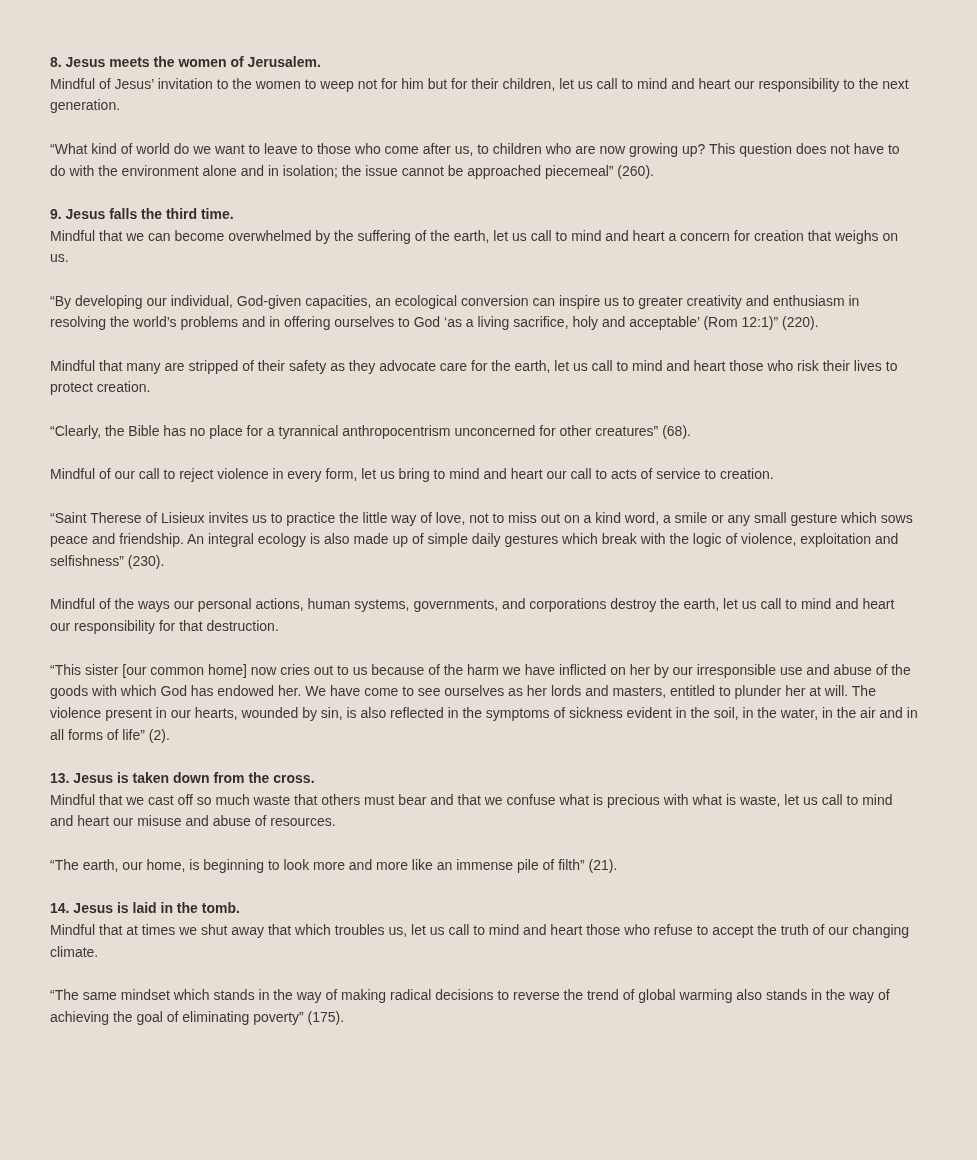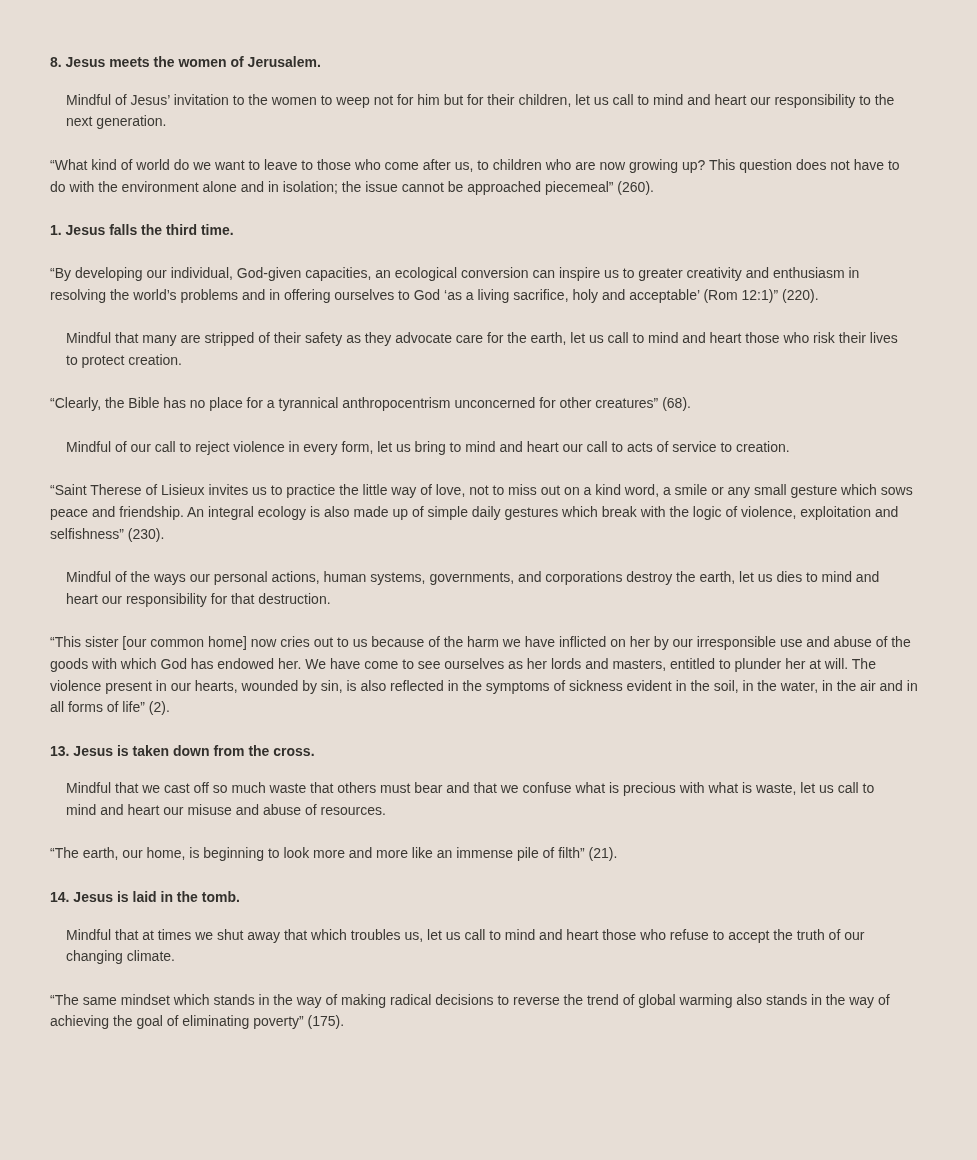--- a/index.html
+++ b/index.html
@@ -28,54 +28,55 @@
   .station:last-child {
     margin-bottom: 0;
   }
   .station-heading {
     margin: 0;
     font-weight: bold;
     font-size: 14px;
     color: #32302c;
   }
   .station-reflection {
-    margin: 16px;
+    margin: 0;
   }
   .station-quote {
     margin: 21.7px 0 0 0;
   }
 </style>
 </head>
 <body>
 
 <div class="page">
 
   <section class="station">
     <p class="station-heading">8. Jesus meets the women of Jerusalem.</p>
     <p class="station-reflection">Mindful of Jesus’ invitation to the women to weep not for him but for their children, let us call to mind and heart our responsibility to the next generation.</p>
     <p class="station-quote">“What kind of world do we want to leave to those who come after us, to children who are now growing up? This question does not have to do with the environment alone and in isolation; the issue cannot be approached piecemeal” (260).</p>
   </section>
 
   <section class="station">
-    <p class="station-heading">1. Jesus falls the third time.</p>
+    <p class="station-heading">9. Jesus falls the third time.</p>
+    <p class="station-reflection">Mindful that we can become overwhelmed by the suffering of the earth, let us call to mind and heart a concern for creation that weighs on us.</p>
     <p class="station-quote">“By developing our individual, God-given capacities, an ecological conversion can inspire us to greater creativity and enthusiasm in resolving the world’s problems and in offering ourselves to God ‘as a living sacrifice, holy and acceptable’ (Rom 12:1)” (220).</p>
   </section>
 
   <section class="station">
     <p class="station-reflection">Mindful that many are stripped of their safety as they advocate care for the earth, let us call to mind and heart those who risk their lives to protect creation.</p>
     <p class="station-quote">“Clearly, the Bible has no place for a tyrannical anthropocentrism unconcerned for other creatures” (68).</p>
   </section>
 
   <section class="station">
     <p class="station-reflection">Mindful of our call to reject violence in every form, let us bring to mind and heart our call to acts of service to creation.</p>
     <p class="station-quote">“Saint Therese of Lisieux invites us to practice the little way of love, not to miss out on a kind word, a smile or any small gesture which sows peace and friendship. An integral ecology is also made up of simple daily gestures which break with the logic of violence, exploitation and selfishness” (230).</p>
   </section>
 
   <section class="station">
-    <p class="station-reflection">Mindful of the ways our personal actions, human systems, governments, and corporations destroy the earth, let us dies to mind and heart our responsibility for that destruction.</p>
+    <p class="station-reflection">Mindful of the ways our personal actions, human systems, governments, and corporations destroy the earth, let us call to mind and heart our responsibility for that destruction.</p>
     <p class="station-quote">“This sister [our common home] now cries out to us because of the harm we have inflicted on her by our irresponsible use and abuse of the goods with which God has endowed her. We have come to see ourselves as her lords and masters, entitled to plunder her at will. The violence present in our hearts, wounded by sin, is also reflected in the symptoms of sickness evident in the soil, in the water, in the air and in all forms of life” (2).</p>
   </section>
 
   <section class="station">
     <p class="station-heading">13. Jesus is taken down from the cross.</p>
     <p class="station-reflection">Mindful that we cast off so much waste that others must bear and that we confuse what is precious with what is waste, let us call to mind and heart our misuse and abuse of resources.</p>
     <p class="station-quote">“The earth, our home, is beginning to look more and more like an immense pile of filth” (21).</p>
   </section>
 
   <section class="station">

